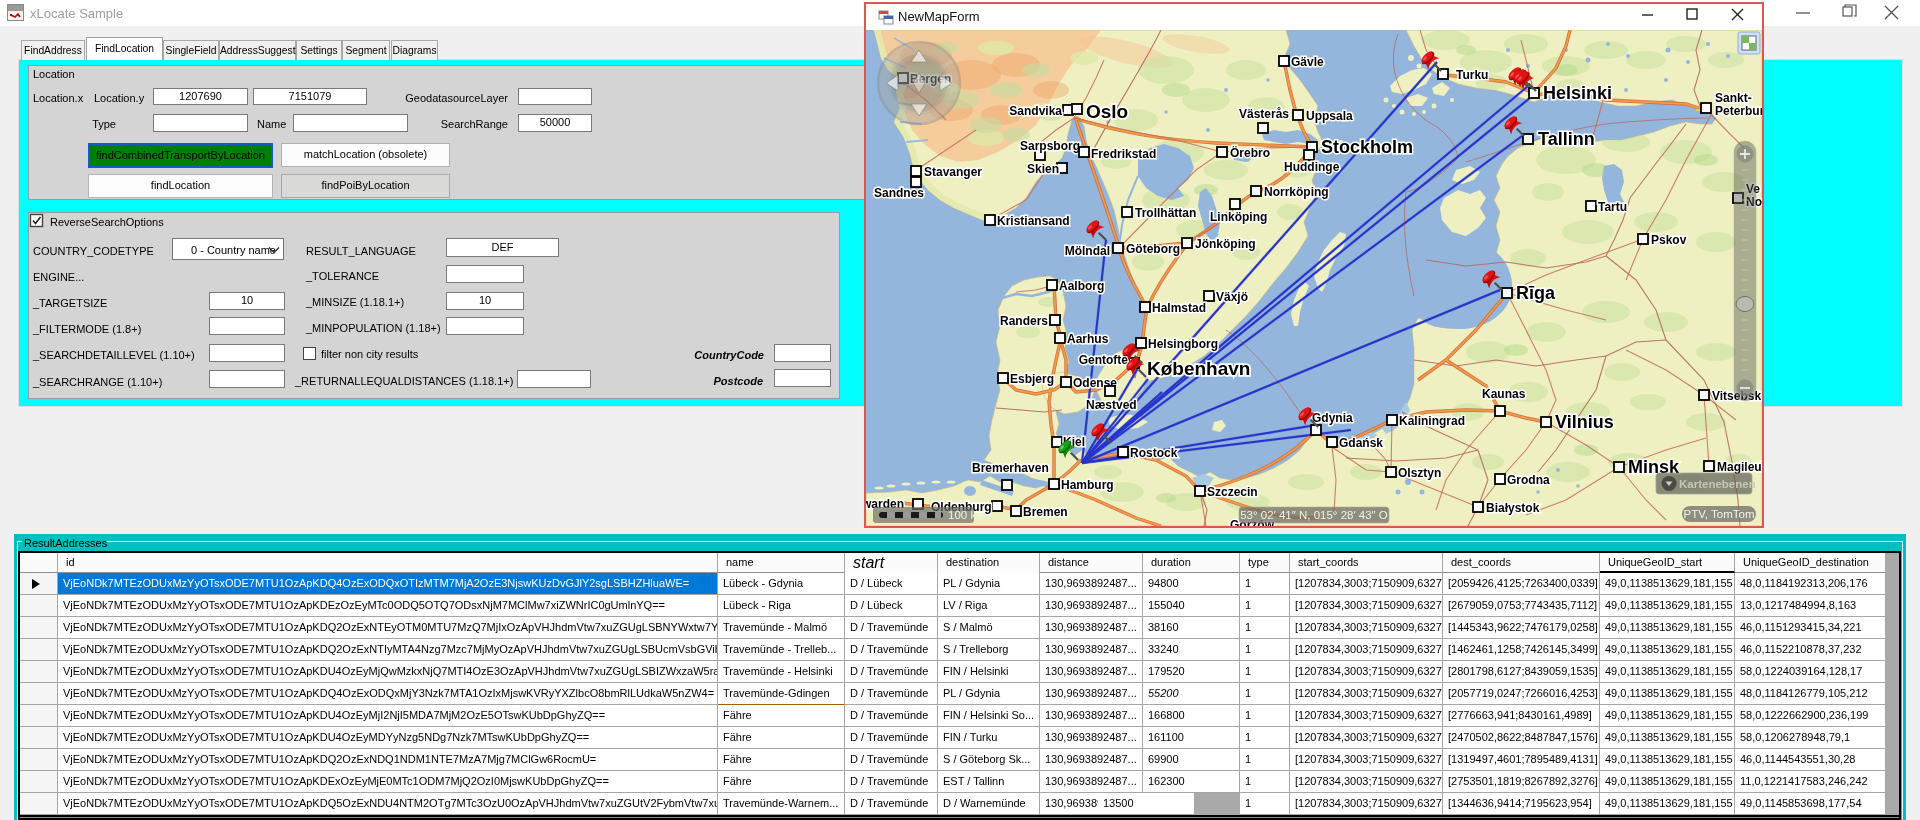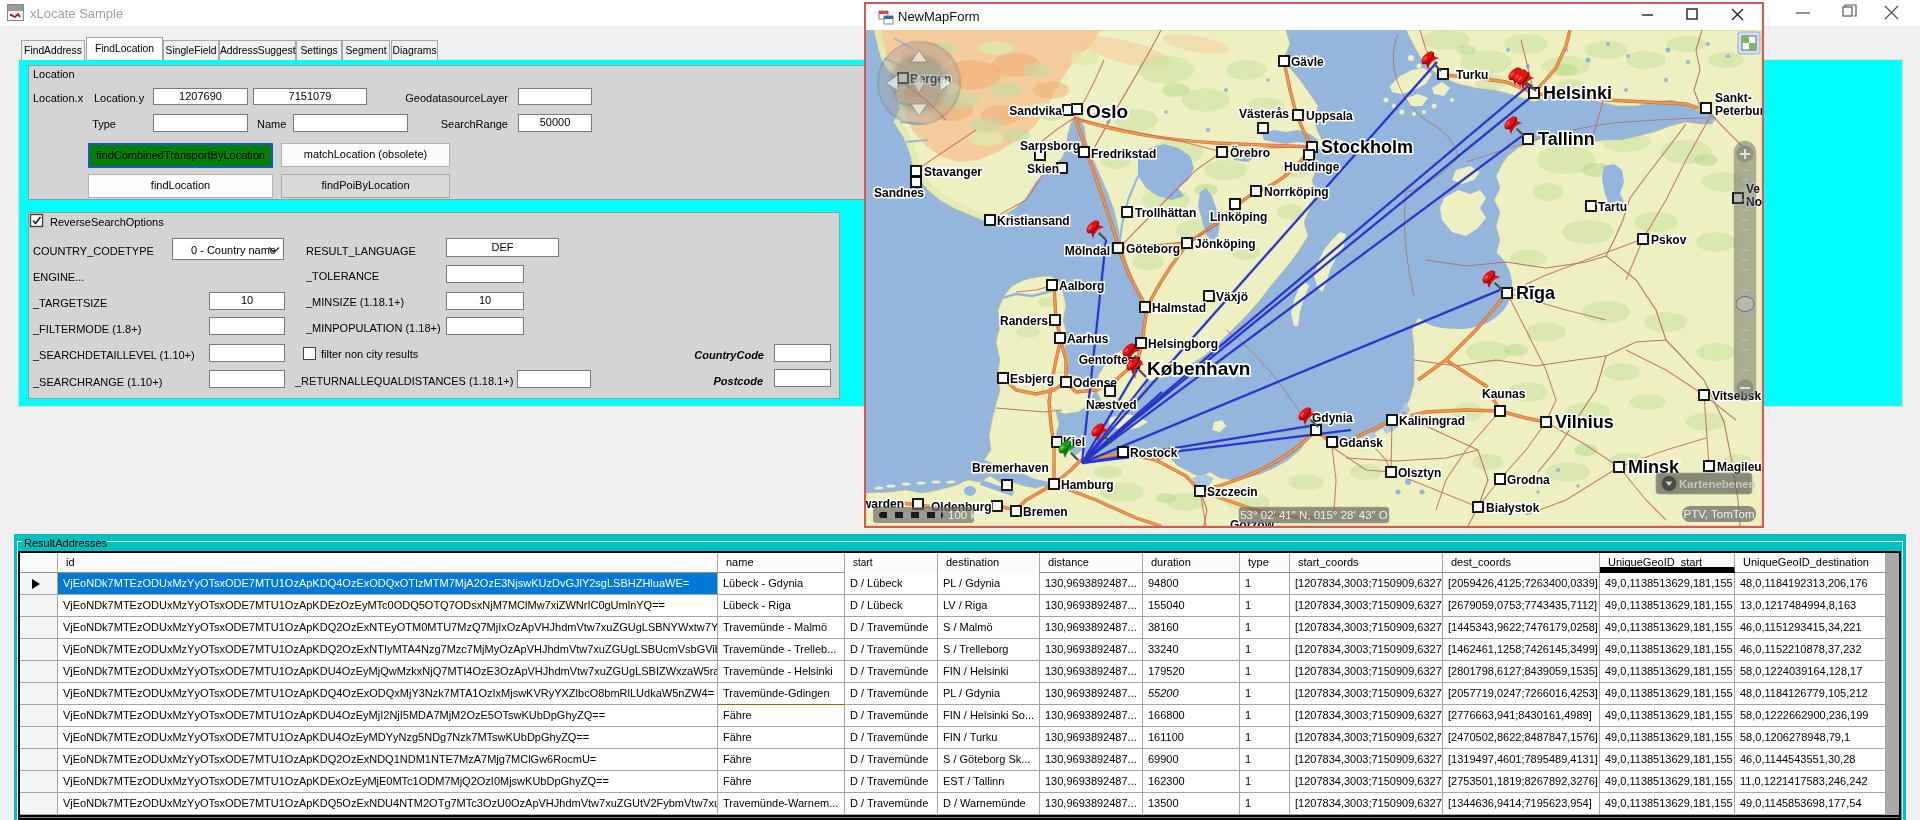--- a/index.html
+++ b/index.html
@@ -94,28 +94,28 @@
 <div class="abs" style="left:17px;top:541px;width:5px;height:1px;background:#e8fefe;"></div>
 <div class="abs" style="left:106px;top:541px;width:1796px;height:1px;background:#e8fefe;"></div>
 <div class="abs" style="left:17px;top:541px;width:1px;height:279px;background:#e8fefe;"></div>
 <div class="abs" style="left:1902px;top:541px;width:1px;height:279px;background:#e8fefe;"></div>
 <div class="abs" style="left:24px;top:537px;font-size:11px;color:#000;">ResultAddresses</div>
 <div class="abs" style="left:18px;top:551px;width:1883px;height:269px;border:2px solid #000;background:#a9a9a9;overflow:hidden;">
     <div style="position:absolute;left:0;top:0;height:20px;width:1879px;">
       <div style="position:absolute;left:0;top:0;width:38px;height:20px;background:#fbfbfb;border-right:1px solid #a6a6a6;border-bottom:1px solid #8f8f8f;"></div>
       <div style="position:absolute;left:38px;top:0;width:660px;height:20px;background:#fbfbfb;border-right:1px solid #a6a6a6;border-bottom:1px solid #8f8f8f;font-size:11px;line-height:19px;padding-left:8px;overflow:hidden;white-space:nowrap;">id</div>
       <div style="position:absolute;left:698px;top:0;width:127px;height:20px;background:#fbfbfb;border-right:1px solid #a6a6a6;border-bottom:1px solid #8f8f8f;font-size:11px;line-height:19px;padding-left:8px;overflow:hidden;white-space:nowrap;">name</div>
-      <div style="position:absolute;left:825px;top:0;width:93px;height:26px;background:#fbfbfb;border-right:1px solid #a6a6a6;border-bottom:1px solid #8f8f8f;font-size:10px;line-height:19px;padding-left:8px;overflow:hidden;white-space:nowrap;">start</div>
+      <div style="position:absolute;left:825px;top:0;width:93px;height:26px;background:#fbfbfb;border-right:1px solid #a6a6a6;border-bottom:1px solid #8f8f8f;font-size:16px;line-height:19px;padding-left:8px;overflow:hidden;white-space:nowrap;font-style:italic;">start</div>
       <div style="position:absolute;left:918px;top:0;width:102px;height:24px;background:#fbfbfb;border-right:1px solid #a6a6a6;border-bottom:1px solid #8f8f8f;font-size:11px;line-height:19px;padding-left:8px;overflow:hidden;white-space:nowrap;">destination</div>
       <div style="position:absolute;left:1020px;top:0;width:103px;height:20px;background:#fbfbfb;border-right:1px solid #a6a6a6;border-bottom:1px solid #8f8f8f;font-size:11px;line-height:19px;padding-left:8px;overflow:hidden;white-space:nowrap;">distance</div>
       <div style="position:absolute;left:1123px;top:0;width:97px;height:20px;background:#fbfbfb;border-right:1px solid #a6a6a6;border-bottom:1px solid #8f8f8f;font-size:11px;line-height:19px;padding-left:8px;overflow:hidden;white-space:nowrap;">duration</div>
       <div style="position:absolute;left:1220px;top:0;width:50px;height:20px;background:#fbfbfb;border-right:1px solid #a6a6a6;border-bottom:1px solid #8f8f8f;font-size:11px;line-height:19px;padding-left:8px;overflow:hidden;white-space:nowrap;">type</div>
       <div style="position:absolute;left:1270px;top:0;width:153px;height:20px;background:#fbfbfb;border-right:1px solid #a6a6a6;border-bottom:1px solid #8f8f8f;font-size:11px;line-height:19px;padding-left:8px;overflow:hidden;white-space:nowrap;">start_coords</div>
       <div style="position:absolute;left:1423px;top:0;width:157px;height:20px;background:#fbfbfb;border-right:1px solid #a6a6a6;border-bottom:1px solid #8f8f8f;font-size:11px;line-height:19px;padding-left:8px;overflow:hidden;white-space:nowrap;">dest_coords</div>
-      <div style="position:absolute;left:1580px;top:0;width:135px;height:20px;background:#fbfbfb;border-right:1px solid #a6a6a6;border-bottom:6px solid #000000;font-size:11px;line-height:19px;padding-left:8px;overflow:hidden;white-space:nowrap;">UniqueGeoID_start</div>
+      <div style="position:absolute;left:1580px;top:0;width:135px;height:20px;background:#fbfbfb;border-right:1px solid #a6a6a6;border-bottom:2px solid #000000;font-size:11px;line-height:19px;padding-left:8px;overflow:hidden;white-space:nowrap;">UniqueGeoID_start</div>
       <div style="position:absolute;left:1715px;top:0;width:151px;height:20px;background:#fbfbfb;border-right:1px solid #a6a6a6;border-bottom:1px solid #8f8f8f;font-size:11px;line-height:19px;padding-left:8px;overflow:hidden;white-space:nowrap;">UniqueGeoID_destination</div>
     </div>
     <div style="position:absolute;left:0;top:20px;width:1879px;height:22px;">
       <div style="position:absolute;left:0;top:0;width:38px;height:22px;background:#f5f5f5;border-right:1px solid #a6a6a6;border-bottom:1px solid #a6a6a6;">
         <svg style="position:absolute;left:11px;top:5px" width="10" height="12" viewBox="0 0 10 12">
           <path d="M1 1 L9 6 L1 11 Z" fill="#000"></path>
         </svg>
       </div>
       <div style="position:absolute;left:38px;top:0;width:660px;height:22px;background:#0078d7;color:#fff;border-right:1px solid #a6a6a6;border-bottom:1px solid #a6a6a6;font-size:11px;line-height:21px;padding-left:5px;overflow:hidden;white-space:nowrap;">VjEoNDk7MTEzODUxMzYyOTsxODE7MTU1OzApKDQ4OzExODQxOTIzMTM7MjA2OzE3NjswKUzDvGJlY2sgLSBHZHluaWE=</div>
       <div style="position:absolute;left:698px;top:0;width:127px;height:22px;background:#fff;color:#000;border-right:1px solid #a6a6a6;border-bottom:1px solid #a6a6a6;font-size:11px;line-height:21px;padding-left:5px;overflow:hidden;white-space:nowrap;">Lübeck - Gdynia</div>
@@ -255,21 +255,21 @@
       <div style="position:absolute;left:1580px;top:0;width:135px;height:22px;background:#fff;color:#000;border-right:1px solid #a6a6a6;border-bottom:1px solid #a6a6a6;font-size:11px;line-height:21px;padding-left:5px;overflow:hidden;white-space:nowrap;">49,0,1138513629,181,155</div>
       <div style="position:absolute;left:1715px;top:0;width:151px;height:22px;background:#fff;color:#000;border-right:1px solid #a6a6a6;border-bottom:1px solid #a6a6a6;font-size:11px;line-height:21px;padding-left:5px;overflow:hidden;white-space:nowrap;">11,0,1221417583,246,242</div>
     </div>
     <div style="position:absolute;left:0;top:240px;width:1879px;height:22px;">
       <div style="position:absolute;left:0;top:0;width:38px;height:22px;background:#f5f5f5;border-right:1px solid #a6a6a6;border-bottom:1px solid #a6a6a6;"></div>
       <div style="position:absolute;left:38px;top:0;width:660px;height:22px;background:#fff;color:#000;border-right:1px solid #a6a6a6;border-bottom:1px solid #a6a6a6;font-size:11px;line-height:21px;padding-left:5px;overflow:hidden;white-space:nowrap;">VjEoNDk7MTEzODUxMzYyOTsxODE7MTU1OzApKDQ5OzExNDU4NTM2OTg7MTc3OzU0OzApVHJhdmVtw7xuZGUtV2FybmVtw7xu...</div>
       <div style="position:absolute;left:698px;top:0;width:127px;height:22px;background:#fff;color:#000;border-right:1px solid #a6a6a6;border-bottom:1px solid #a6a6a6;font-size:11px;line-height:21px;padding-left:5px;overflow:hidden;white-space:nowrap;">Travemünde-Warnem...</div>
       <div style="position:absolute;left:825px;top:0;width:93px;height:22px;background:#fff;color:#000;border-right:1px solid #a6a6a6;border-bottom:1px solid #a6a6a6;font-size:11px;line-height:21px;padding-left:5px;overflow:hidden;white-space:nowrap;">D / Travemünde</div>
       <div style="position:absolute;left:918px;top:0;width:102px;height:22px;background:#fff;color:#000;border-right:1px solid #a6a6a6;border-bottom:1px solid #a6a6a6;font-size:11px;line-height:21px;padding-left:5px;overflow:hidden;white-space:nowrap;">D / Warnemünde</div>
       <div style="position:absolute;left:1020px;top:0;width:103px;height:22px;background:#fff;color:#000;border-right:1px solid #a6a6a6;border-bottom:1px solid #a6a6a6;font-size:11px;line-height:21px;padding-left:5px;overflow:hidden;white-space:nowrap;">130,9693892487...</div>
-      <div style="position:absolute;left:1123px;top:0;width:97px;height:22px;background:#fff;color:#000;border-right:1px solid #a6a6a6;border-bottom:1px solid #a6a6a6;font-size:11px;line-height:21px;padding-left:5px;overflow:hidden;white-space:nowrap;">13500</div>
+      <div style="position:absolute;left:1078px;top:0;width:97px;height:22px;background:#fff;color:#000;border-right:1px solid #a6a6a6;border-bottom:1px solid #a6a6a6;font-size:11px;line-height:21px;padding-left:5px;overflow:hidden;white-space:nowrap;">13500</div>
       <div style="position:absolute;left:1220px;top:0;width:50px;height:22px;background:#fff;color:#000;border-right:1px solid #a6a6a6;border-bottom:1px solid #a6a6a6;font-size:11px;line-height:21px;padding-left:5px;overflow:hidden;white-space:nowrap;">1</div>
       <div style="position:absolute;left:1270px;top:0;width:153px;height:22px;background:#fff;color:#000;border-right:1px solid #a6a6a6;border-bottom:1px solid #a6a6a6;font-size:11px;line-height:21px;padding-left:5px;overflow:hidden;white-space:nowrap;">[1207834,3003;7150909,6327]</div>
       <div style="position:absolute;left:1423px;top:0;width:157px;height:22px;background:#fff;color:#000;border-right:1px solid #a6a6a6;border-bottom:1px solid #a6a6a6;font-size:11px;line-height:21px;padding-left:5px;overflow:hidden;white-space:nowrap;">[1344636,9414;7195623,954]</div>
       <div style="position:absolute;left:1580px;top:0;width:135px;height:22px;background:#fff;color:#000;border-right:1px solid #a6a6a6;border-bottom:1px solid #a6a6a6;font-size:11px;line-height:21px;padding-left:5px;overflow:hidden;white-space:nowrap;">49,0,1138513629,181,155</div>
       <div style="position:absolute;left:1715px;top:0;width:151px;height:22px;background:#fff;color:#000;border-right:1px solid #a6a6a6;border-bottom:1px solid #a6a6a6;font-size:11px;line-height:21px;padding-left:5px;overflow:hidden;white-space:nowrap;">49,0,1145853698,177,54</div>
     </div>
     <div style="position:absolute;left:0;top:262px;width:1879px;height:2px;background:#000;"></div>
     <div style="position:absolute;left:0;top:264px;width:1879px;height:5px;background:#8a8a8a;"></div>
   </div>
 <div class="abs" style="left:864px;top:2px;width:900px;height:526px;background:#fff;border:2px solid #dd5752;z-index:5;"></div>

